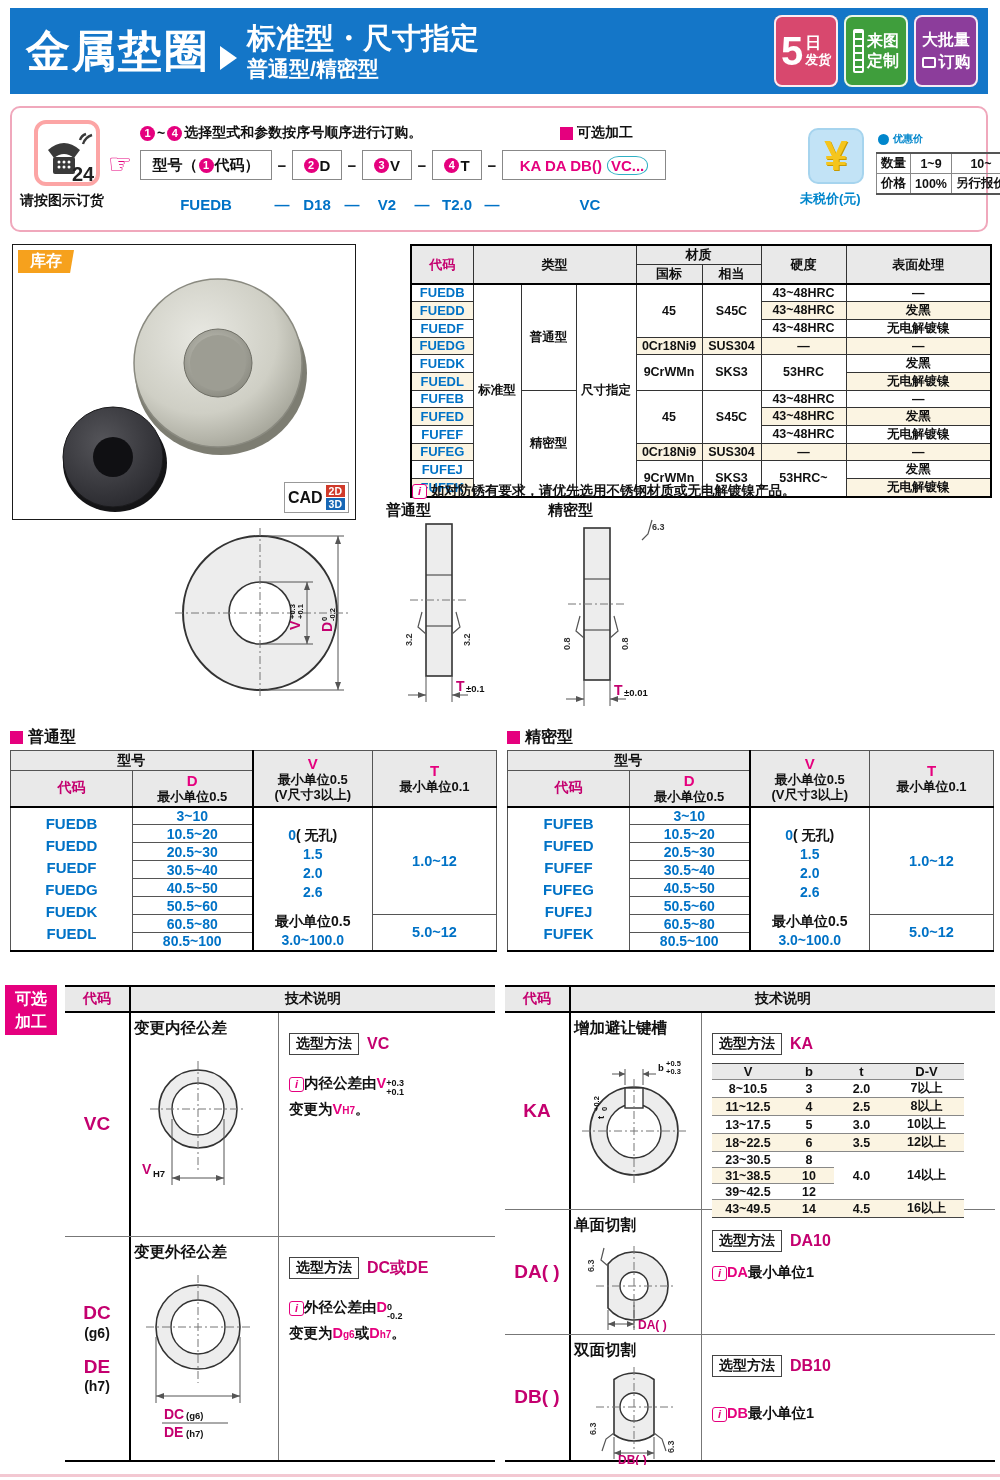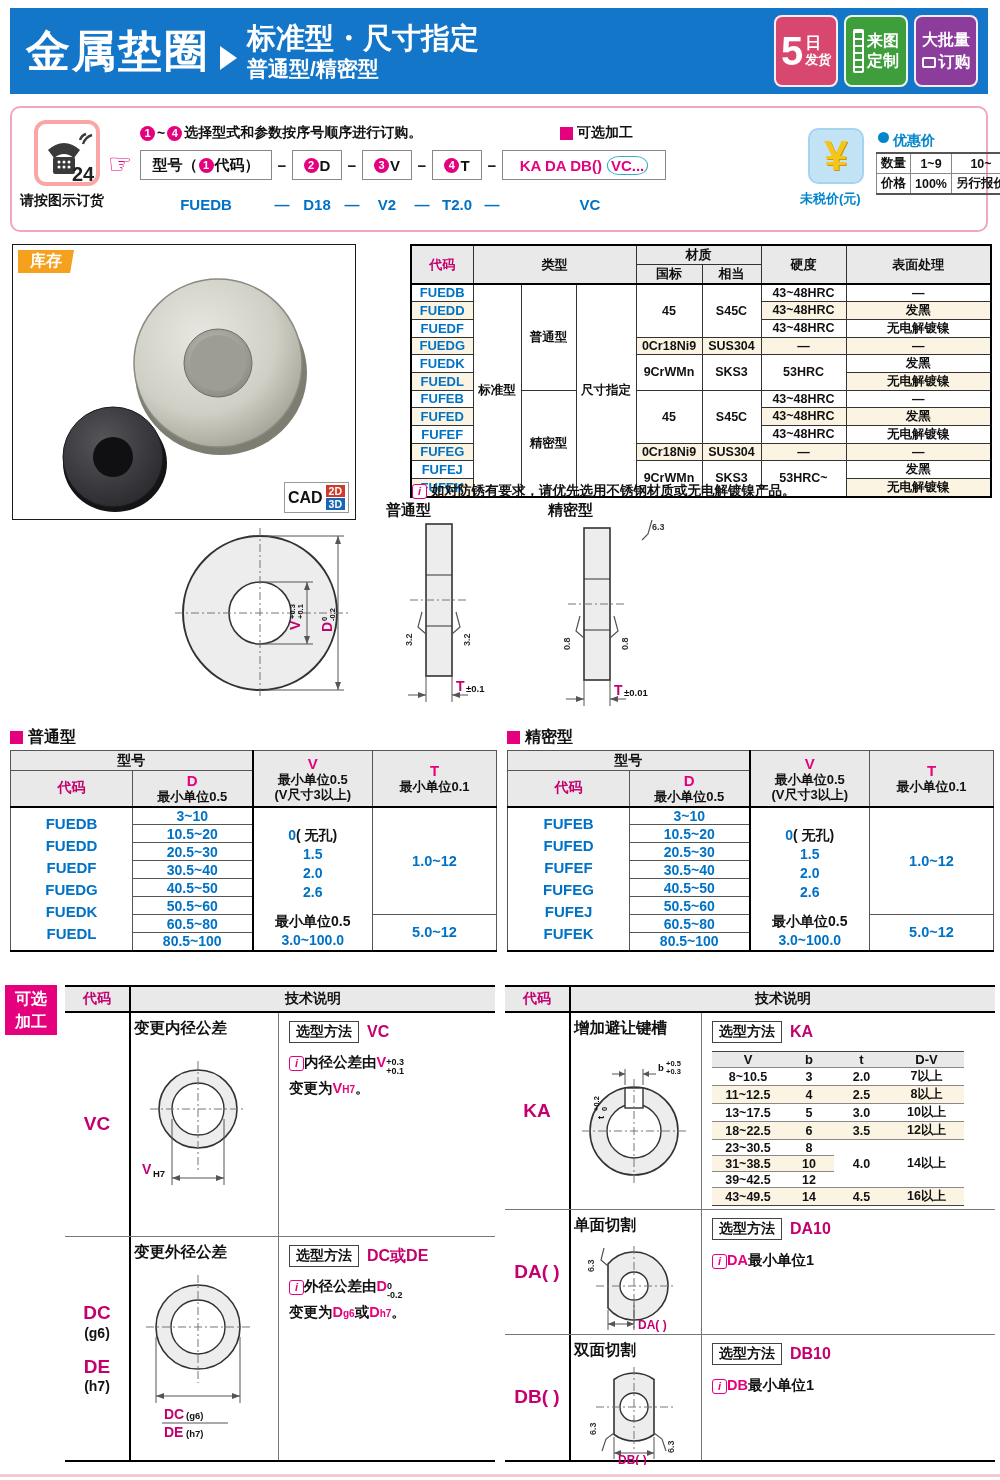--- a/index.html
+++ b/index.html
@@ -40,21 +40,21 @@
 .opt-mark{position:absolute;left:548px;top:16px;display:flex;align-items:center;gap:4px;font-size:14px;font-weight:bold}
 .psq{display:inline-block;width:13px;height:13px;background:#e5007e}
 .pn-row{position:absolute;left:128px;top:42px;display:flex;align-items:center}
 .pn-box{border:1.5px solid #888;height:30px;display:flex;align-items:center;justify-content:center;font-size:15px;font-weight:bold;gap:1px}
 .pn-dash{width:20px;text-align:center;font-size:15px;font-weight:bold}
 .oval{border:1.6px solid #2fb0c4;border-radius:12px/9px;padding:0 3px}
 .ex-row{position:absolute;left:128px;top:88px;display:flex;align-items:center;color:#0072c6;font-weight:bold;font-size:15px}
 .ex-slot{text-align:center}
 .yen-box{position:absolute;left:796px;top:20px;width:56px;height:56px;background:#c2e3f6;border:2px solid #a6d4ee;border-radius:10px;display:flex;align-items:center;justify-content:center;font-size:42px;font-weight:bold;color:#f5c51d;text-shadow:1px 1px 0 #c79a00}
 .yen-cap{position:absolute;left:788px;top:82px;width:90px;color:#0086cc;font-size:13px;font-weight:bold;}
-.p-title{position:absolute;left:866px;top:24px;display:flex;align-items:flex-start;gap:4px;color:#0086cc;font-size:14px;font-weight:bold}
+.p-title{position:absolute;left:866px;top:24px;display:flex;align-items:center;gap:4px;color:#0086cc;font-size:10px;font-weight:bold}
 .p-dot{width:11px;height:11px;border-radius:50%;background:#0086cc}
 .price{position:absolute;left:864px;top:44px;border-collapse:collapse;font-size:12.5px;font-weight:bold}
 .price td{border:1px solid #888;padding:1px 4px;text-align:center;white-space:nowrap}
 .price{border-top:2px solid #555;border-bottom:2px solid #555}
 
 
 .stock{position:absolute;left:18px;top:250px;background:#f6a11d;color:#fff;font-size:16px;font-weight:bold;padding:1px 12px;z-index:3;clip-path:polygon(0 0,100% 0,93% 100%,0 100%)}
 .prod{position:absolute;left:12px;top:244px;width:344px;height:276px;border:1.5px solid #1a1a1a;background:#fff}
 .cad{position:absolute;right:6px;bottom:6px;display:flex;align-items:center;border:1.5px solid #999;background:#fff;padding:2px 3px}
 .cad-l{font-size:16px;font-weight:bold}
@@ -115,25 +115,25 @@
 .oh-desc{flex:1;display:flex;align-items:center;justify-content:center}
 .opt-row{display:flex;border-bottom:1px solid #777}
 .opt-row.last{border-bottom:2px solid #000}
 .o-code{width:66px;border-right:2px solid #000;display:flex;flex-direction:column;align-items:center;justify-content:center;line-height:1.2}
 .o-big{color:#c4006f;font-size:19px;font-weight:bold}
 .o-sub{font-size:14px;font-weight:bold}
 .o-gap{height:14px}
 .o-draw{width:148px;border-right:1px solid #777;padding:5px 3px;position:relative}
 .optR .o-draw{width:131px}
 .o-title{font-size:15.5px;font-weight:bold;white-space:nowrap}
-.o-text{flex:1;padding:8px 10px}
+.o-text{flex:1;padding:20px 10px}
 .method{display:flex;align-items:center;gap:8px}
 .m-box{border:1.5px solid #444;padding:1px 6px;font-size:14px;font-weight:bold;white-space:nowrap}
 .m-val{color:#c4006f;font-size:16px;font-weight:bold}
-.o-note{margin-top:7px;font-size:14.5px;font-weight:bold;line-height:1.7}
+.o-note{margin-top:16px;font-size:14.5px;font-weight:bold;line-height:1.7}
 .tolstack{display:inline-flex;flex-direction:column;font-size:9px;line-height:9px;vertical-align:2px;font-weight:bold}
 .subsm{font-size:10px;font-weight:bold}
 .ka{border-collapse:collapse;table-layout:fixed;width:252px;font-weight:bold;margin-top:8px;border-top:1.5px solid #444;border-bottom:1.5px solid #444}
 .ka td{border-top:1px solid #888;text-align:center;font-size:12.5px;height:16px;padding:0;white-space:nowrap}
 .ka .kh td{background:#e9e9e9;border-top:none;font-size:13px}
 .ka .alt{background:#fbf4e2}
 .pink-bottom{position:absolute;left:0;top:1474px;width:1000px;height:3px;background:#f3c8d2}
 </style>
 </head>
 <body>
@@ -867,21 +867,21 @@
           <polygon class="arr" points="40,92 47,89 47,95"></polygon>
           <polygon class="arr" points="80,92 73,89 73,95"></polygon>
           <text x="44" y="103" class="t-mag" style="font-size:12px">DB( )</text>
         </svg>
       </div>
       <div class="o-text">
         <div class="method">
           <span class="m-box">选型方法</span>
           <span class="m-val">DB10</span>
         </div>
-        <div class="o-note" style="margin-top:8px">
+        <div class="o-note" style="margin-top:24px">
           <span class="info-icon">i</span><span class="mag">DB</span><span>最小单位1</span>
         </div>
       </div>
     </div>
   </div>
 
   <div class="pink-bottom"></div>
 </div>
 
 </body></html>

